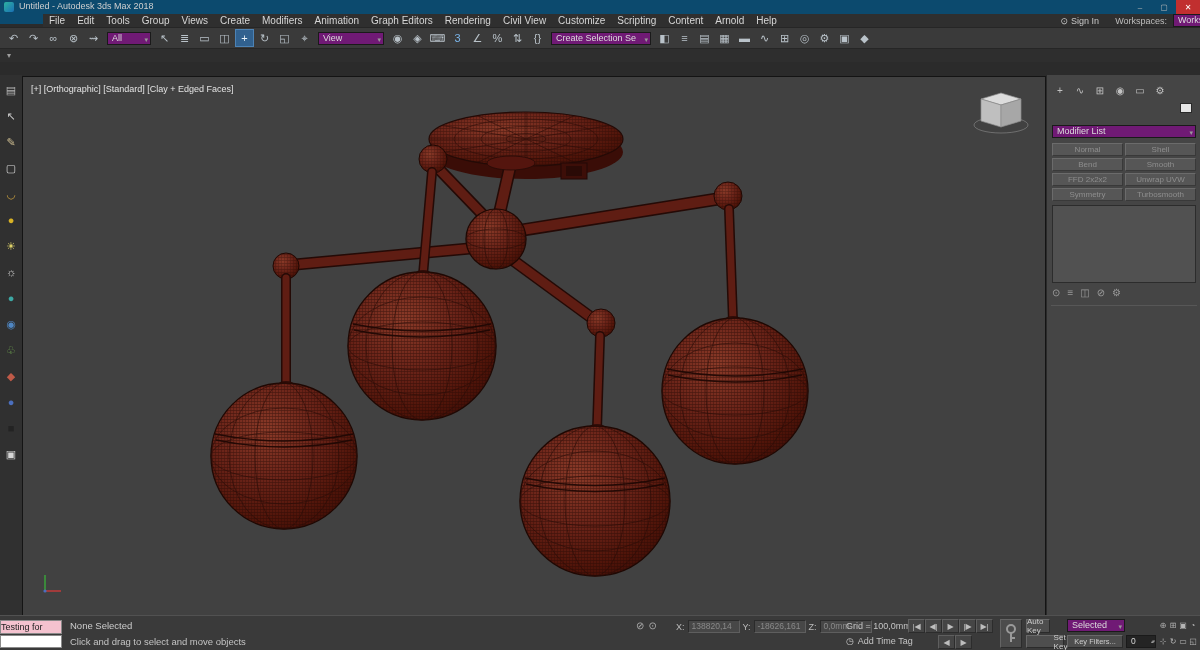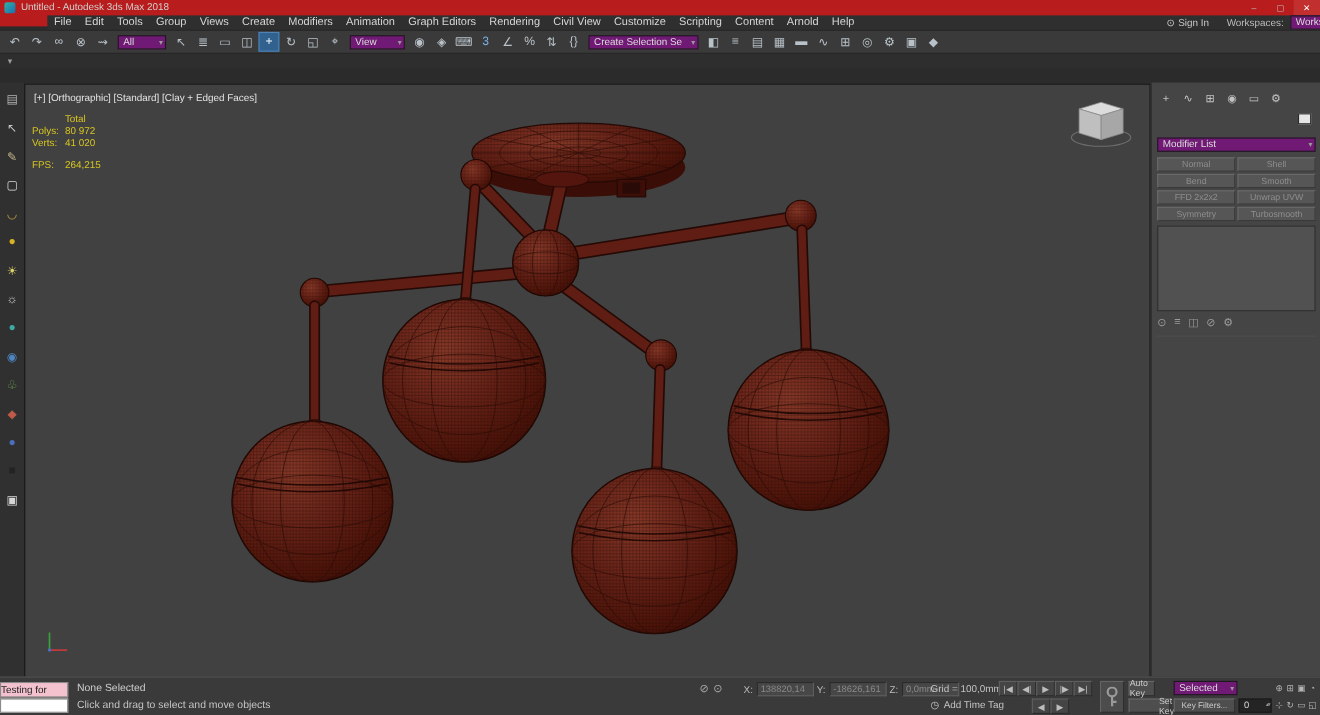--- a/index.html
+++ b/index.html
@@ -1,20 +1,20 @@
 <!DOCTYPE html>
 <html><head>
 <meta charset="utf-8">
 <style>
   * { box-sizing: border-box; }
   body { margin:0; background:#222; font-family:"Liberation Sans", sans-serif; }
   #app { position:relative; width:1200px; height:650px; background:#2b2b2b; overflow:hidden; color:#ccc; }
 
   
-  #titlebar { position:absolute; left:0; top:0; width:1200px; height:24px; background:#b91c1c; }
+  #titlebar { position:absolute; left:0; top:0; width:1200px; height:24px; background:#0c4a6e; }
   #logo { position:absolute; left:4px; top:2px; width:10px; height:10px; border-radius:2px;
           background:linear-gradient(135deg,#2db3a0,#1a6fb5); }
   #win-title { position:absolute; left:19px; top:1px; font-size:9px; color:#cfcfcf; }
   .win-controls { position:absolute; right:0; top:0; height:14px; display:flex; }
   .wc { width:24px; height:14px; display:flex; align-items:center; justify-content:center;
         font-size:8px; color:#b9b9b9; }
   .wc.close { background:#c12f2f; color:#fff; }
 
   
   #menubar { position:absolute; left:0; top:14px; width:1200px; height:13px; background:#2f2f2f;
@@ -180,21 +180,21 @@
         <span class="tb-icon">▭</span>
         <span class="tb-icon">◫</span>
       </div>
     <div style="display:flex;gap:1px;">
 
     <span class="tb-icon active">+</span>
         <span class="tb-icon">↻</span>
         <span class="tb-icon">◱</span>
         <span class="tb-icon">⌖</span>
       </div>
-    <span class="dd tb-dd" style="width:50px;">View</span>
+    <span class="dd tb-dd" style="width:66px;">View</span>
     <div style="display:flex;gap:1px;">
 
     <span class="tb-icon">◉</span>
         <span class="tb-icon">◈</span>
         <span class="tb-icon">⌨</span>
         <span class="tb-icon" style="color: rgb(122, 180, 232);">3</span>
         <span class="tb-icon">∠</span>
         <span class="tb-icon">%</span>
         <span class="tb-icon">⇅</span>
         <span class="tb-icon">{}</span>
@@ -392,39 +392,20 @@
       </g>
 
       <g>
         <line x1="22" y1="514" x2="22" y2="498" stroke="#3aa23a" stroke-width="1.5"></line>
         <line x1="22" y1="514" x2="38" y2="514" stroke="#c23a3a" stroke-width="1.5"></line>
         <circle cx="22" cy="514" r="1.6" fill="#4a6fbe"></circle>
       </g>
     </svg>
 
     <div id="vp-label">[+] [Orthographic] [Standard] [Clay + Edged Faces]</div>
-    <div id="vp-stats">
-      <div class="srow">
-          <span class="sc1"></span>
-          <span>Total</span>
-        </div>
-      <div class="srow">
-          <span class="sc1">Polys:</span>
-          <span>80 972</span>
-        </div>
-      <div class="srow">
-          <span class="sc1">Verts:</span>
-          <span>41 020</span>
-        </div>
-      <div class="gap"></div>
-      <div class="srow">
-          <span class="sc1">FPS:</span>
-          <span>264,215</span>
-        </div>
-    </div>
   </div>
 
   <div id="cmd-panel">
     <div id="cp-tabs">
 
     <span class="cp-tab">+</span>
         <span class="cp-tab">∿</span>
         <span class="cp-tab">⊞</span>
         <span class="cp-tab">◉</span>
         <span class="cp-tab">▭</span>

